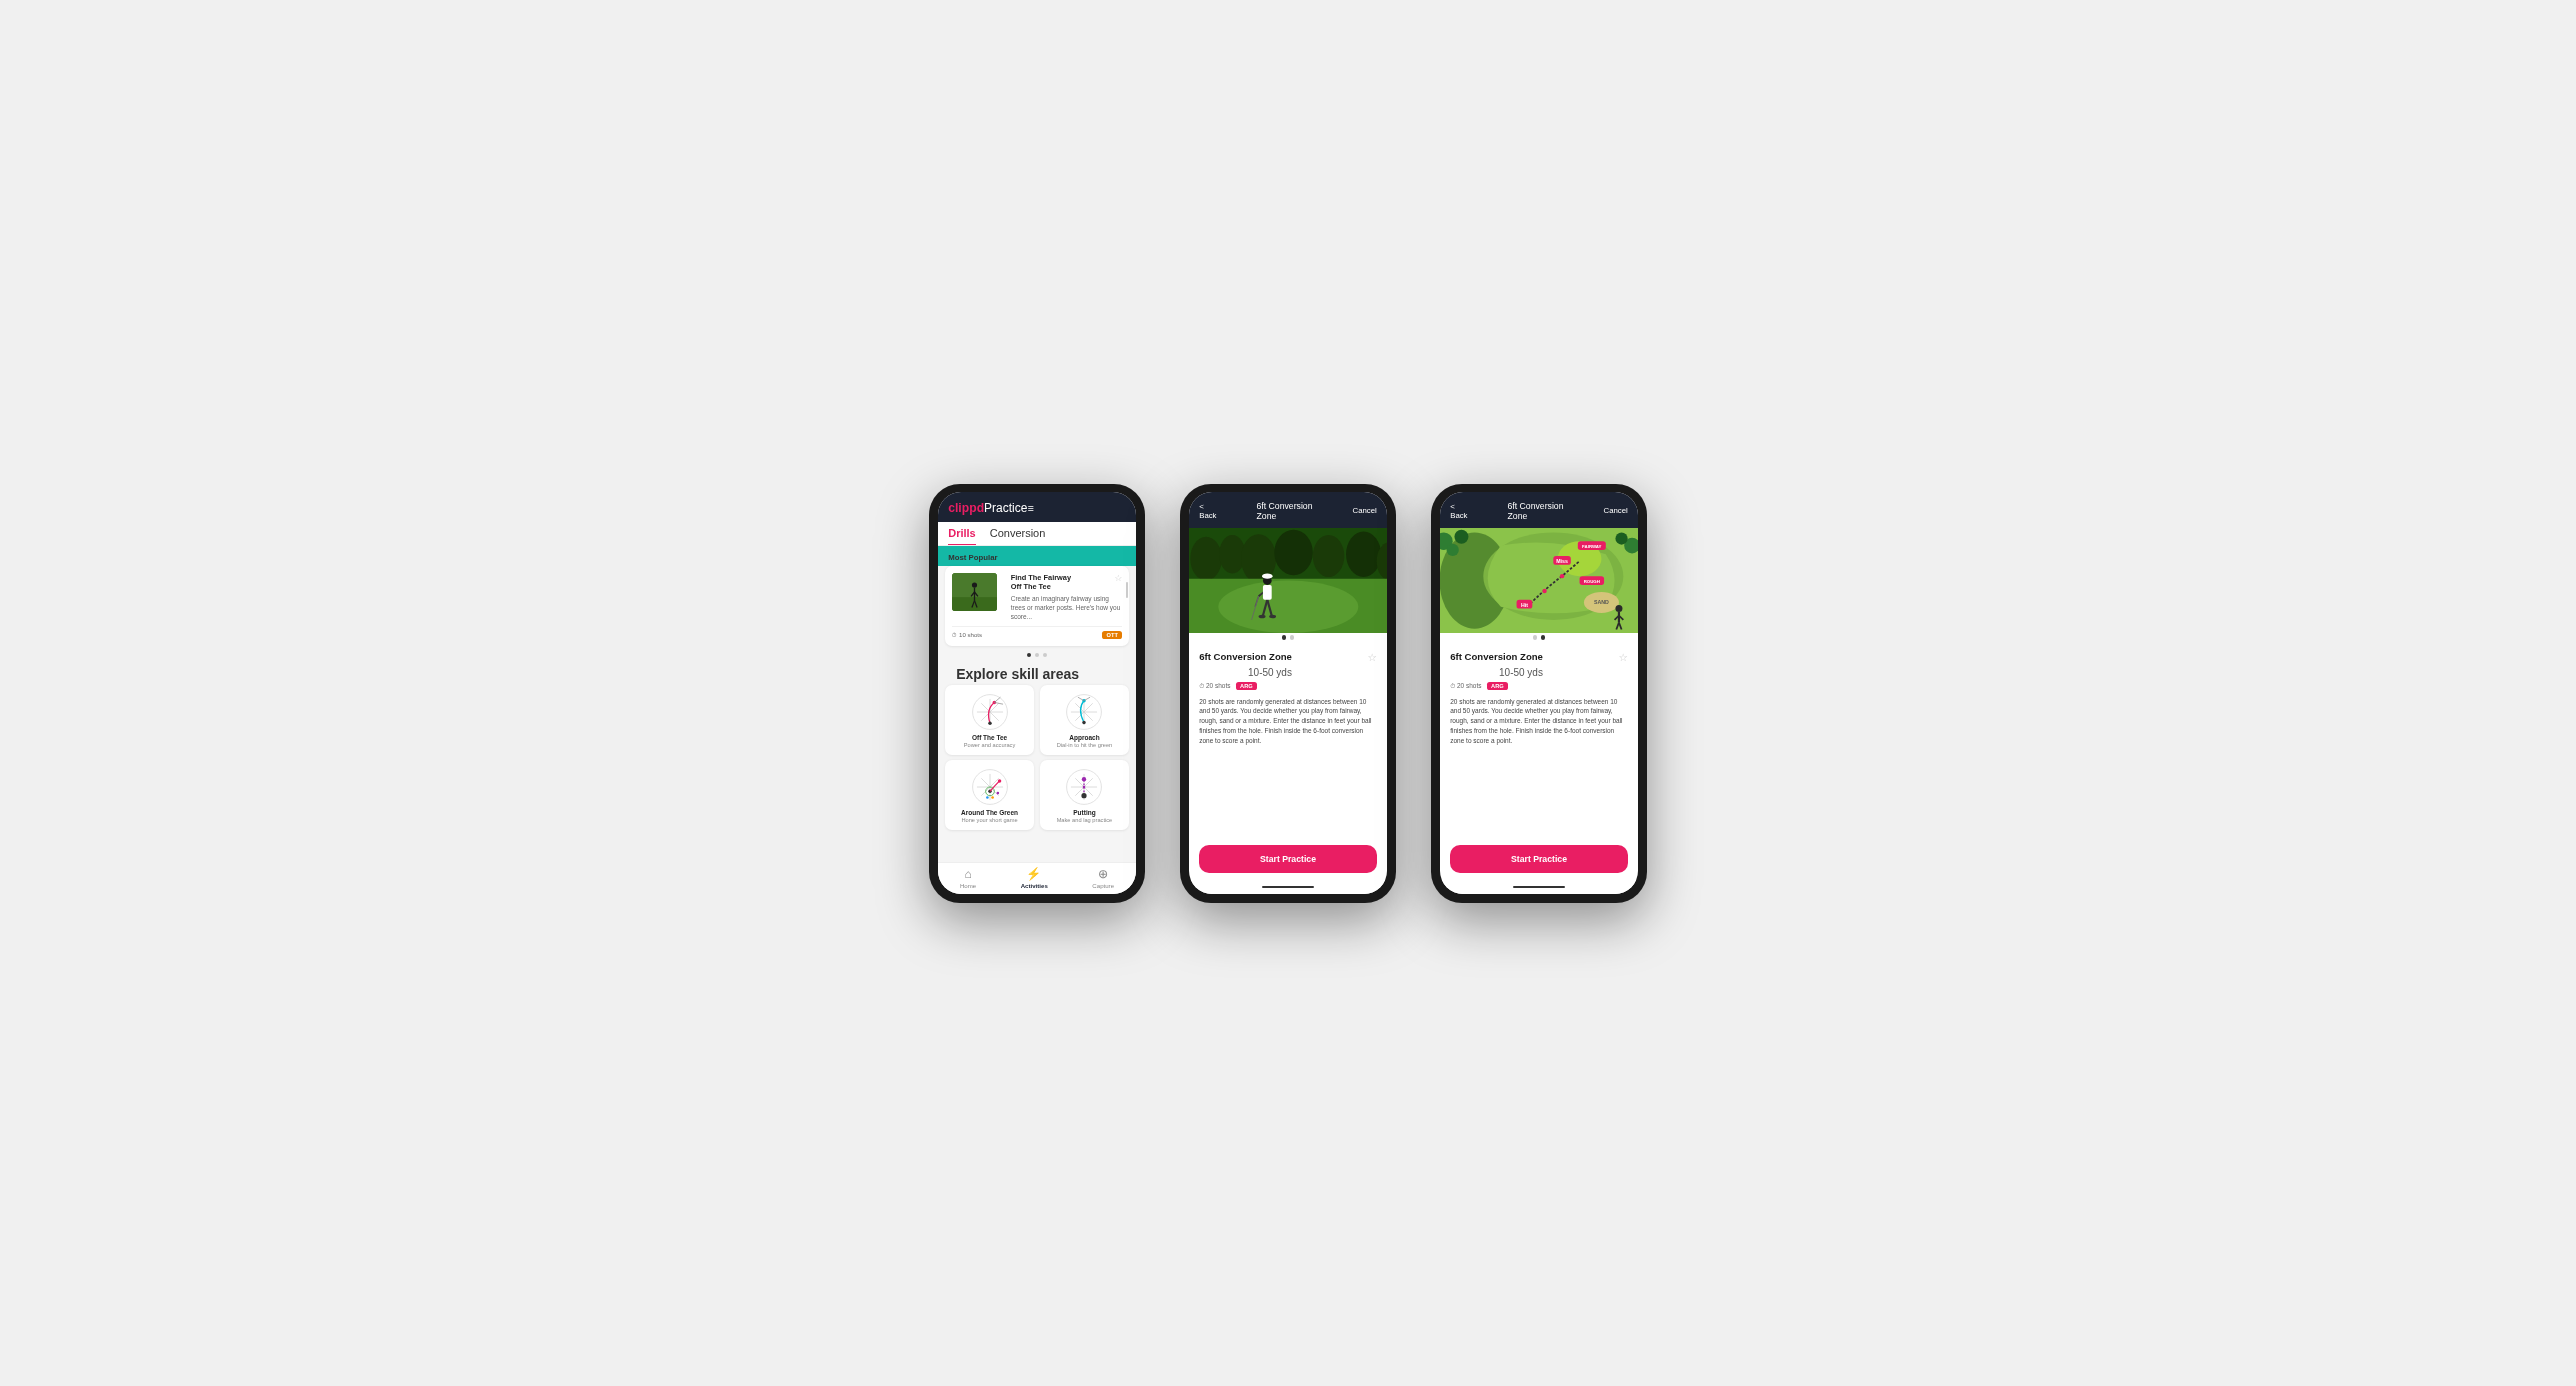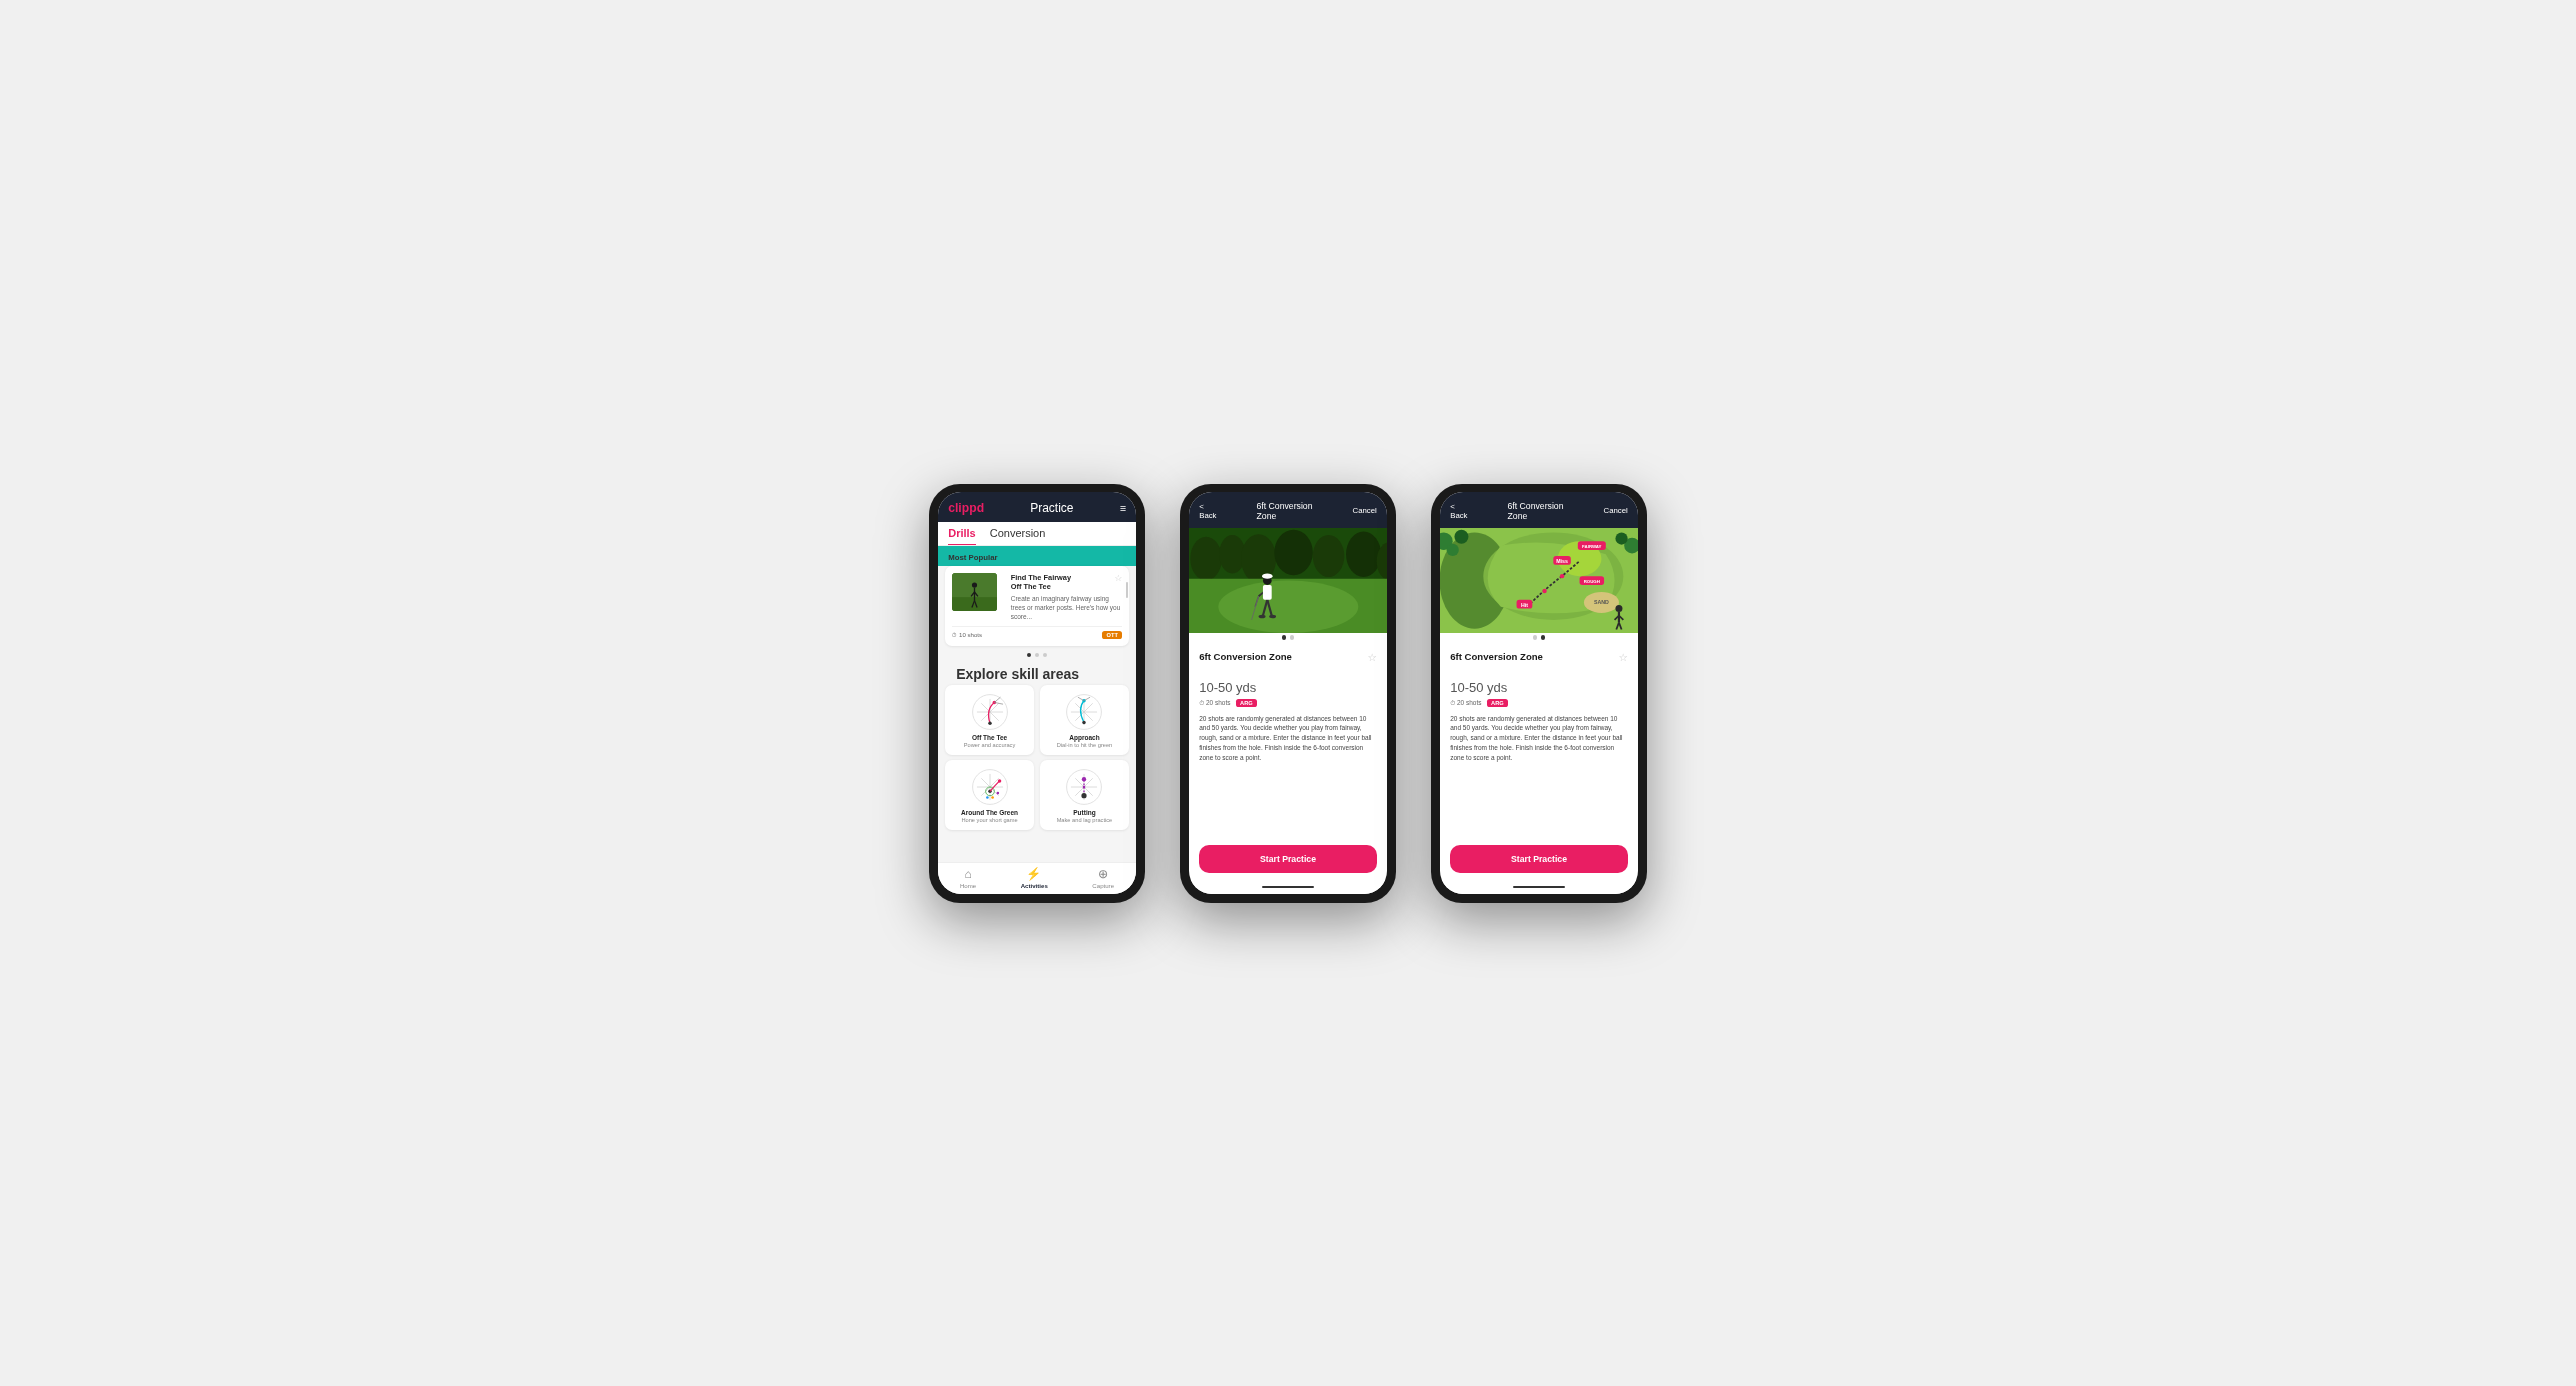--- a/index.html
+++ b/index.html
@@ -36,21 +36,21 @@
       display: flex;
       flex-direction: column;
       position: relative;
     }
     
     .p1-header {
       background: #1c2333;
       padding: 8.7px 10.5px 7px;
       display: flex;
       align-items: center;
-      justify-content: space-between;
+      justify-content: flex-start;
       flex-shrink: 0;
     }
     .p1-logo {
       color: #e91e63;
       font-weight: 700;
       font-size: 12.2px;
     }
     .p1-nav-title {
       color: #fff;
       font-size: 12px;
@@ -284,23 +284,24 @@
       display: flex;
       justify-content: space-between;
       align-items: flex-start;
     }
     .p2-drill-title {
       font-size: 9.6px;
       font-weight: 700;
       color: #1a1a1a;
     }
     .p2-drill-range {
-      font-size: 13px;
+      font-size: 10px;
       color: #555;
-      margin-top: 18px;
+      margin-top: 5px;
+      text-align: right;
     }
     .p2-meta {
       display: flex;
       align-items: center;
       gap: 5.2px;
       margin-top: 3.5px;
     }
     .p2-shots-count {
       font-size: 6.5px;
       color: #666;

